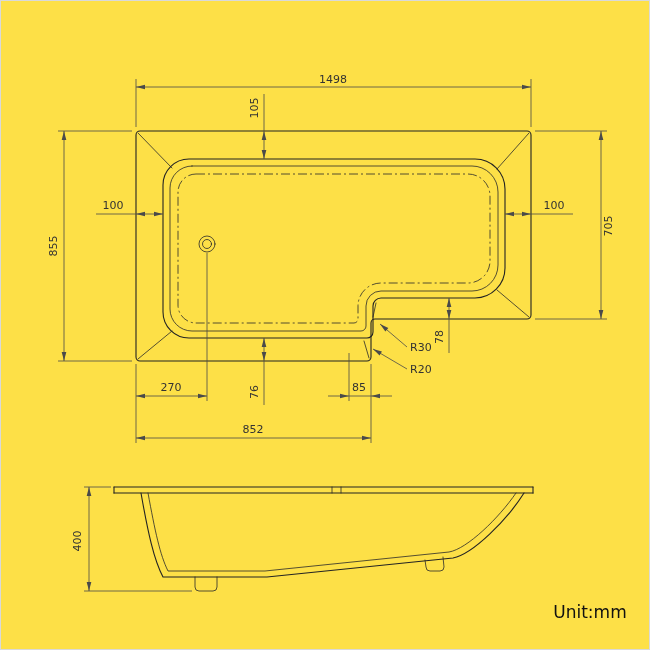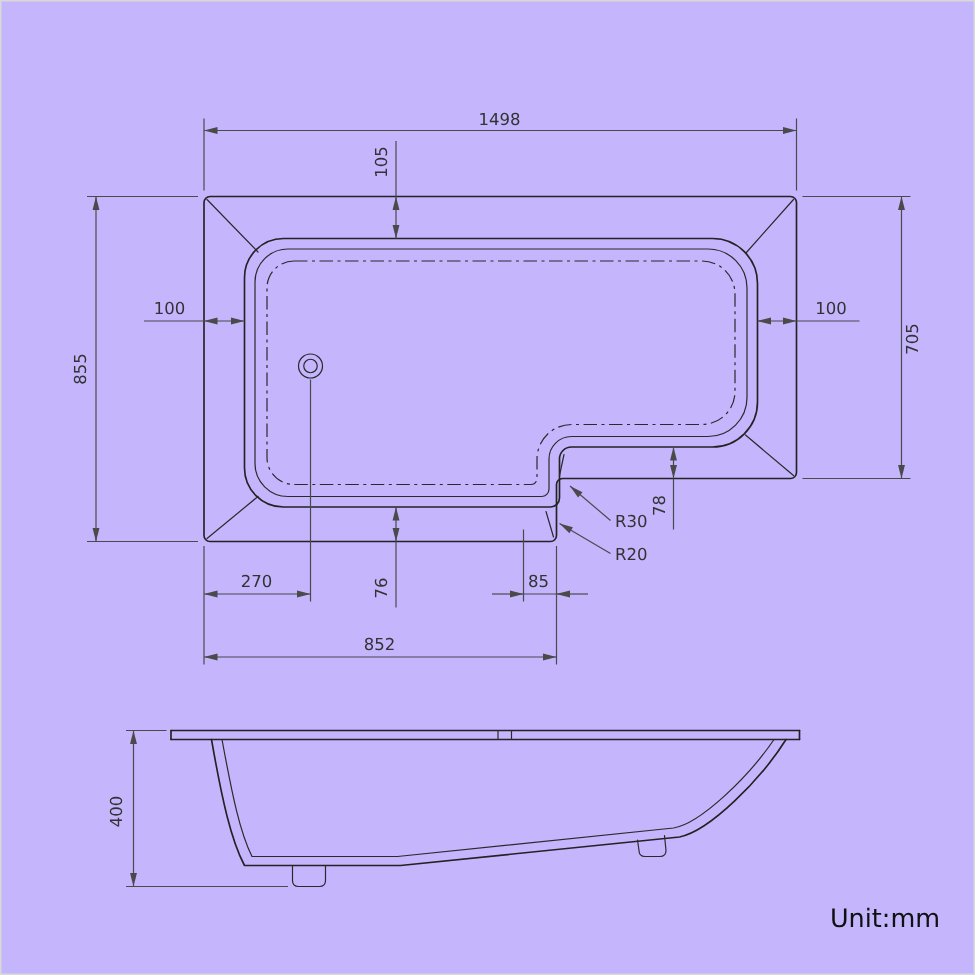--- a/index.html
+++ b/index.html
@@ -1,17 +1,17 @@
 <!DOCTYPE html>
 <html><head>
 <meta charset="utf-8">
 <style>
   html,body{margin:0;padding:0;background:#fff;}
   .canvas{
-    width:650px;height:650px;background:#c4b5fd;
+    width:650px;height:650px;background:#fde047;
     border:1px solid #d9d9d9;box-sizing:border-box;
     position:relative;overflow:hidden;
     font-family:"DejaVu Sans", sans-serif;
   }
   svg{display:block;}
   .draw{stroke:#232323;fill:none;stroke-width:1.1;stroke-linejoin:round;stroke-linecap:round;}
   .thin{stroke:#2a2a2a;fill:none;stroke-width:0.8;stroke-linecap:round;}
   .dashdot{stroke:#2a2a2a;fill:none;stroke-width:0.8;stroke-dasharray:9 3 2 3;}
   .dim{stroke:#4a4a4a;fill:none;stroke-width:0.8;}
   .dimtext{font-family:"DejaVu Sans",sans-serif;font-size:11px;fill:#333;}

